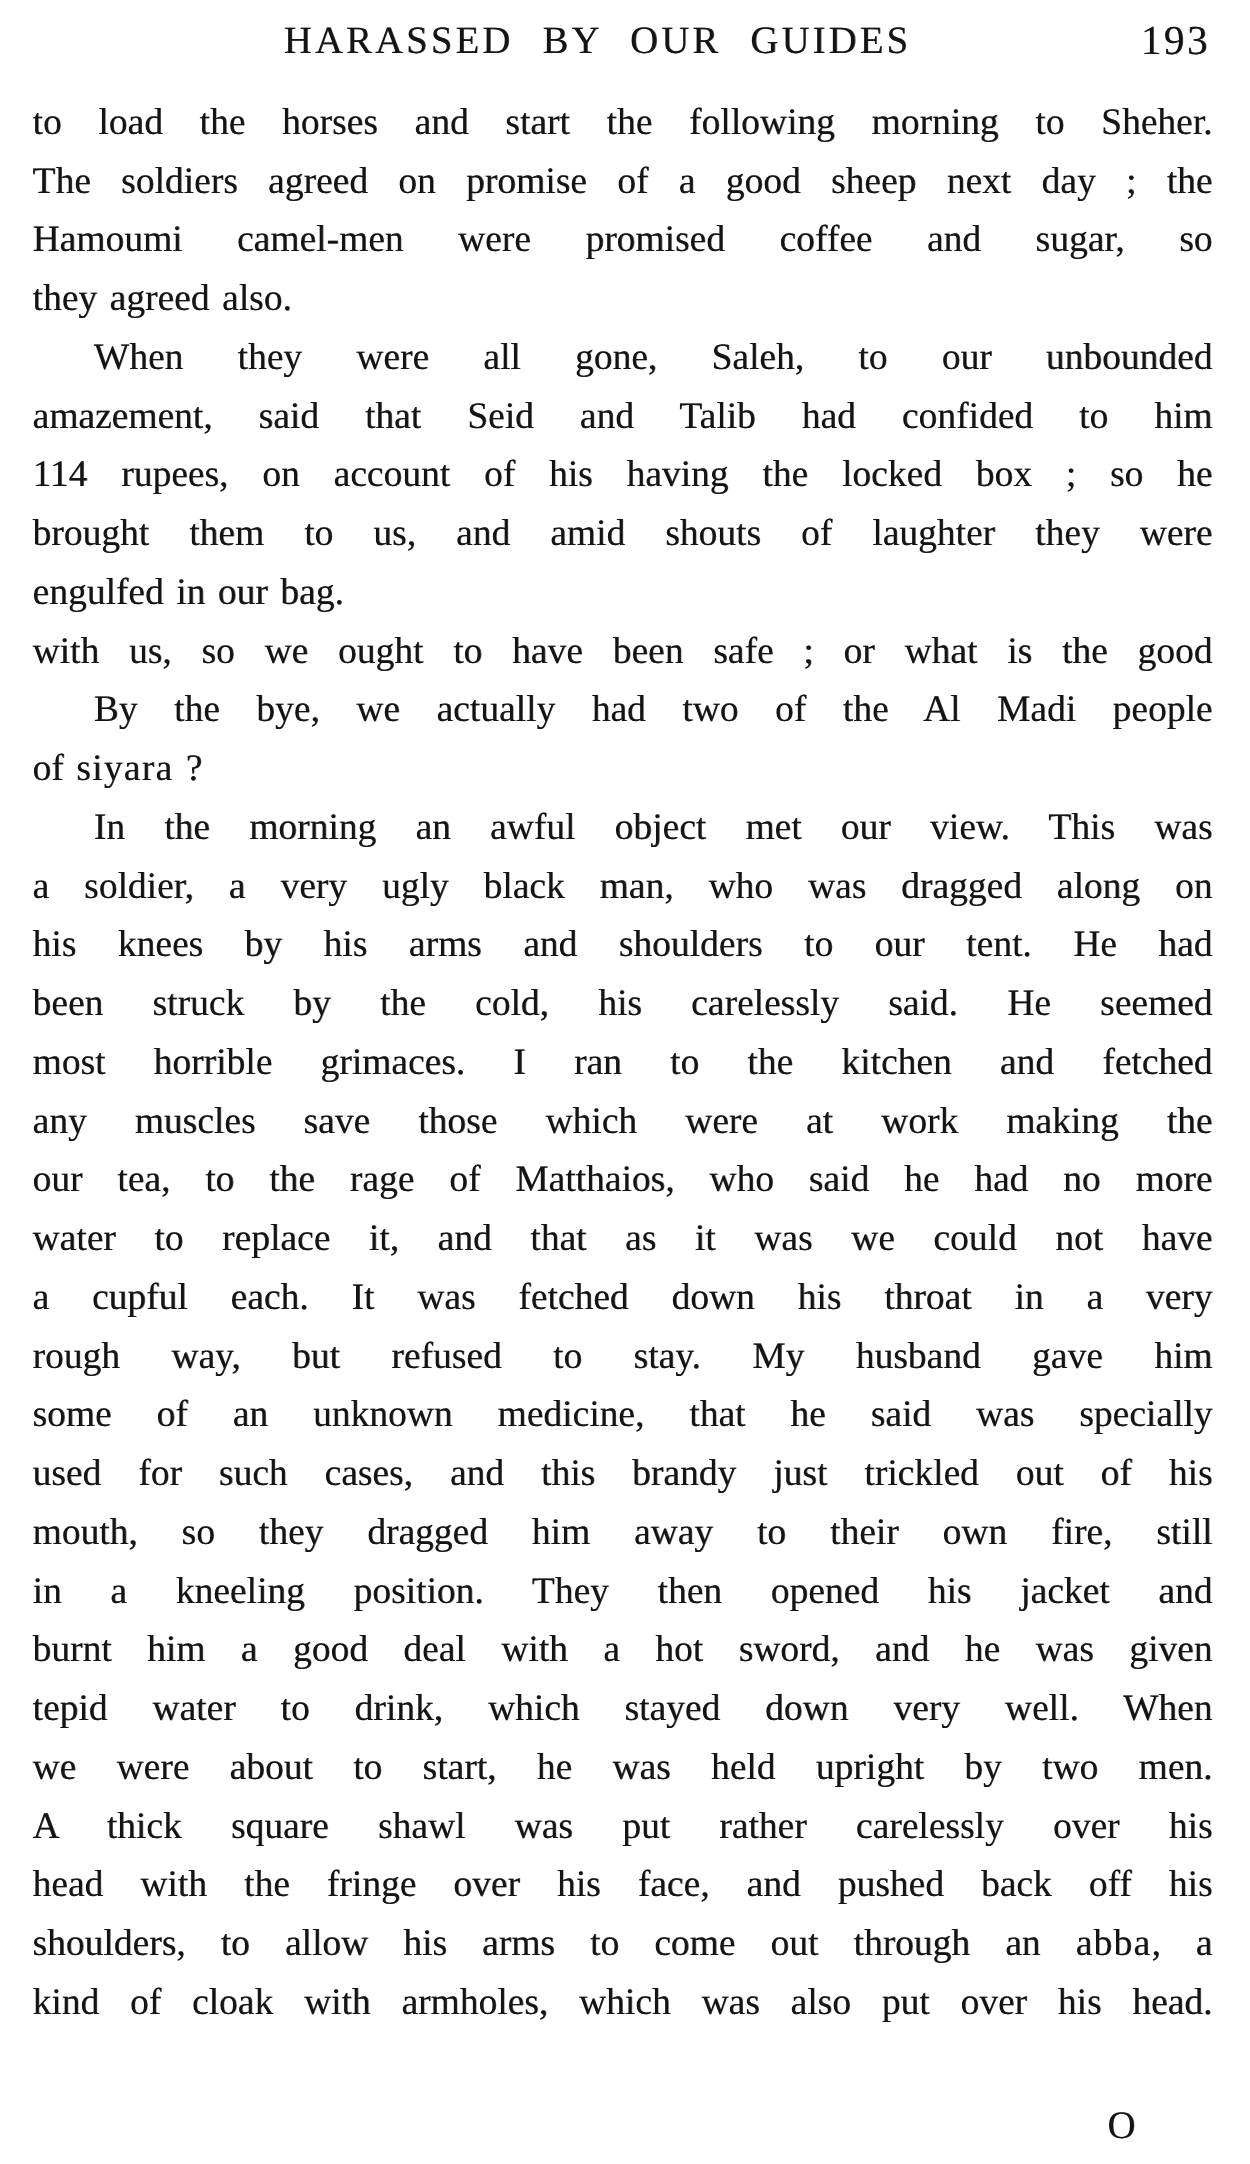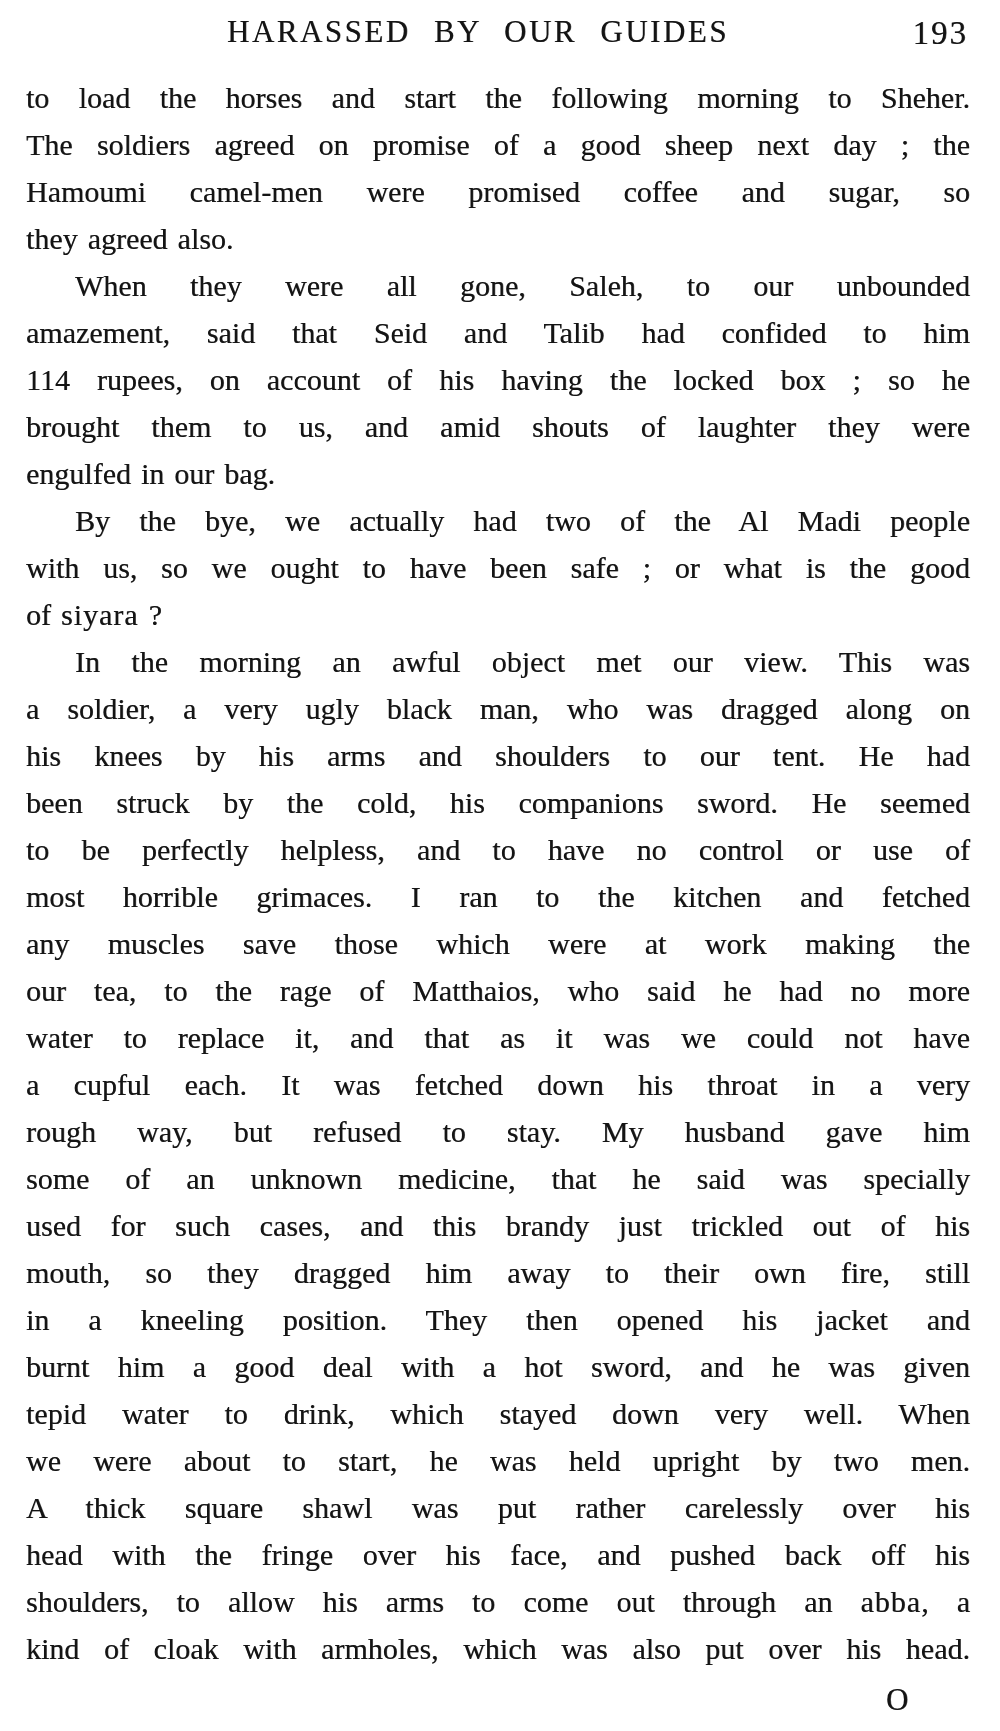--- a/index.html
+++ b/index.html
@@ -82,30 +82,29 @@
         <div class="line short"><span>they agreed also.</span></div>
       </div>
       <div class="paragraph">
         <div class="line indent"><span>When they were all gone, Saleh, to our unbounded</span></div>
         <div class="line"><span>amazement, said that Seid and Talib had confided to him</span></div>
         <div class="line"><span>114 rupees, on account of his having the locked box ; so he</span></div>
         <div class="line"><span>brought them to us, and amid shouts of laughter they were</span></div>
         <div class="line short"><span>engulfed in our bag.</span></div>
       </div>
       <div class="paragraph">
+        <div class="line"><span>with us, so we ought to have been safe ; or what is the good</span></div>
         <div class="line indent"><span>By the bye, we actually had two of the Al Madi people</span></div>
-        <div class="line"><span>with us, so we ought to have been safe ; or what is the good</span></div>
         <div class="line short"><span>of </span><span class="italic">siyara</span><span> ?</span></div>
       </div>
       <div class="paragraph">
         <div class="line indent"><span>In the morning an awful object met our view.  This was</span></div>
         <div class="line"><span>a soldier, a very ugly black man, who was dragged along on</span></div>
         <div class="line"><span>his knees by his arms and shoulders to our tent.  He had</span></div>
-        <div class="line"><span>been struck by the cold, his companions sword.  He seemed</span></div>
-        <div class="line"><span>to be perfectly helpless, and to have no control or use of</span></div>
+        <div class="line"><span>been struck by the cold, his carelessly said.  He seemed</span></div>
         <div class="line"><span>most horrible grimaces.  I ran to the kitchen and fetched</span></div>
         <div class="line"><span>any muscles save those which were at work making the</span></div>
         <div class="line"><span>our tea, to the rage of Matthaios, who said he had no more</span></div>
         <div class="line"><span>water to replace it, and that as it was we could not have</span></div>
         <div class="line"><span>a cupful each.  It was fetched down his throat in a very</span></div>
         <div class="line"><span>rough way, but refused to stay.  My husband gave him</span></div>
         <div class="line"><span>some of an unknown medicine, that he said was specially</span></div>
         <div class="line"><span>used for such cases, and this brandy just trickled out of his</span></div>
         <div class="line"><span>mouth, so they dragged him away to their own fire, still</span></div>
         <div class="line"><span>in a kneeling position.  They then opened his jacket and</span></div>

